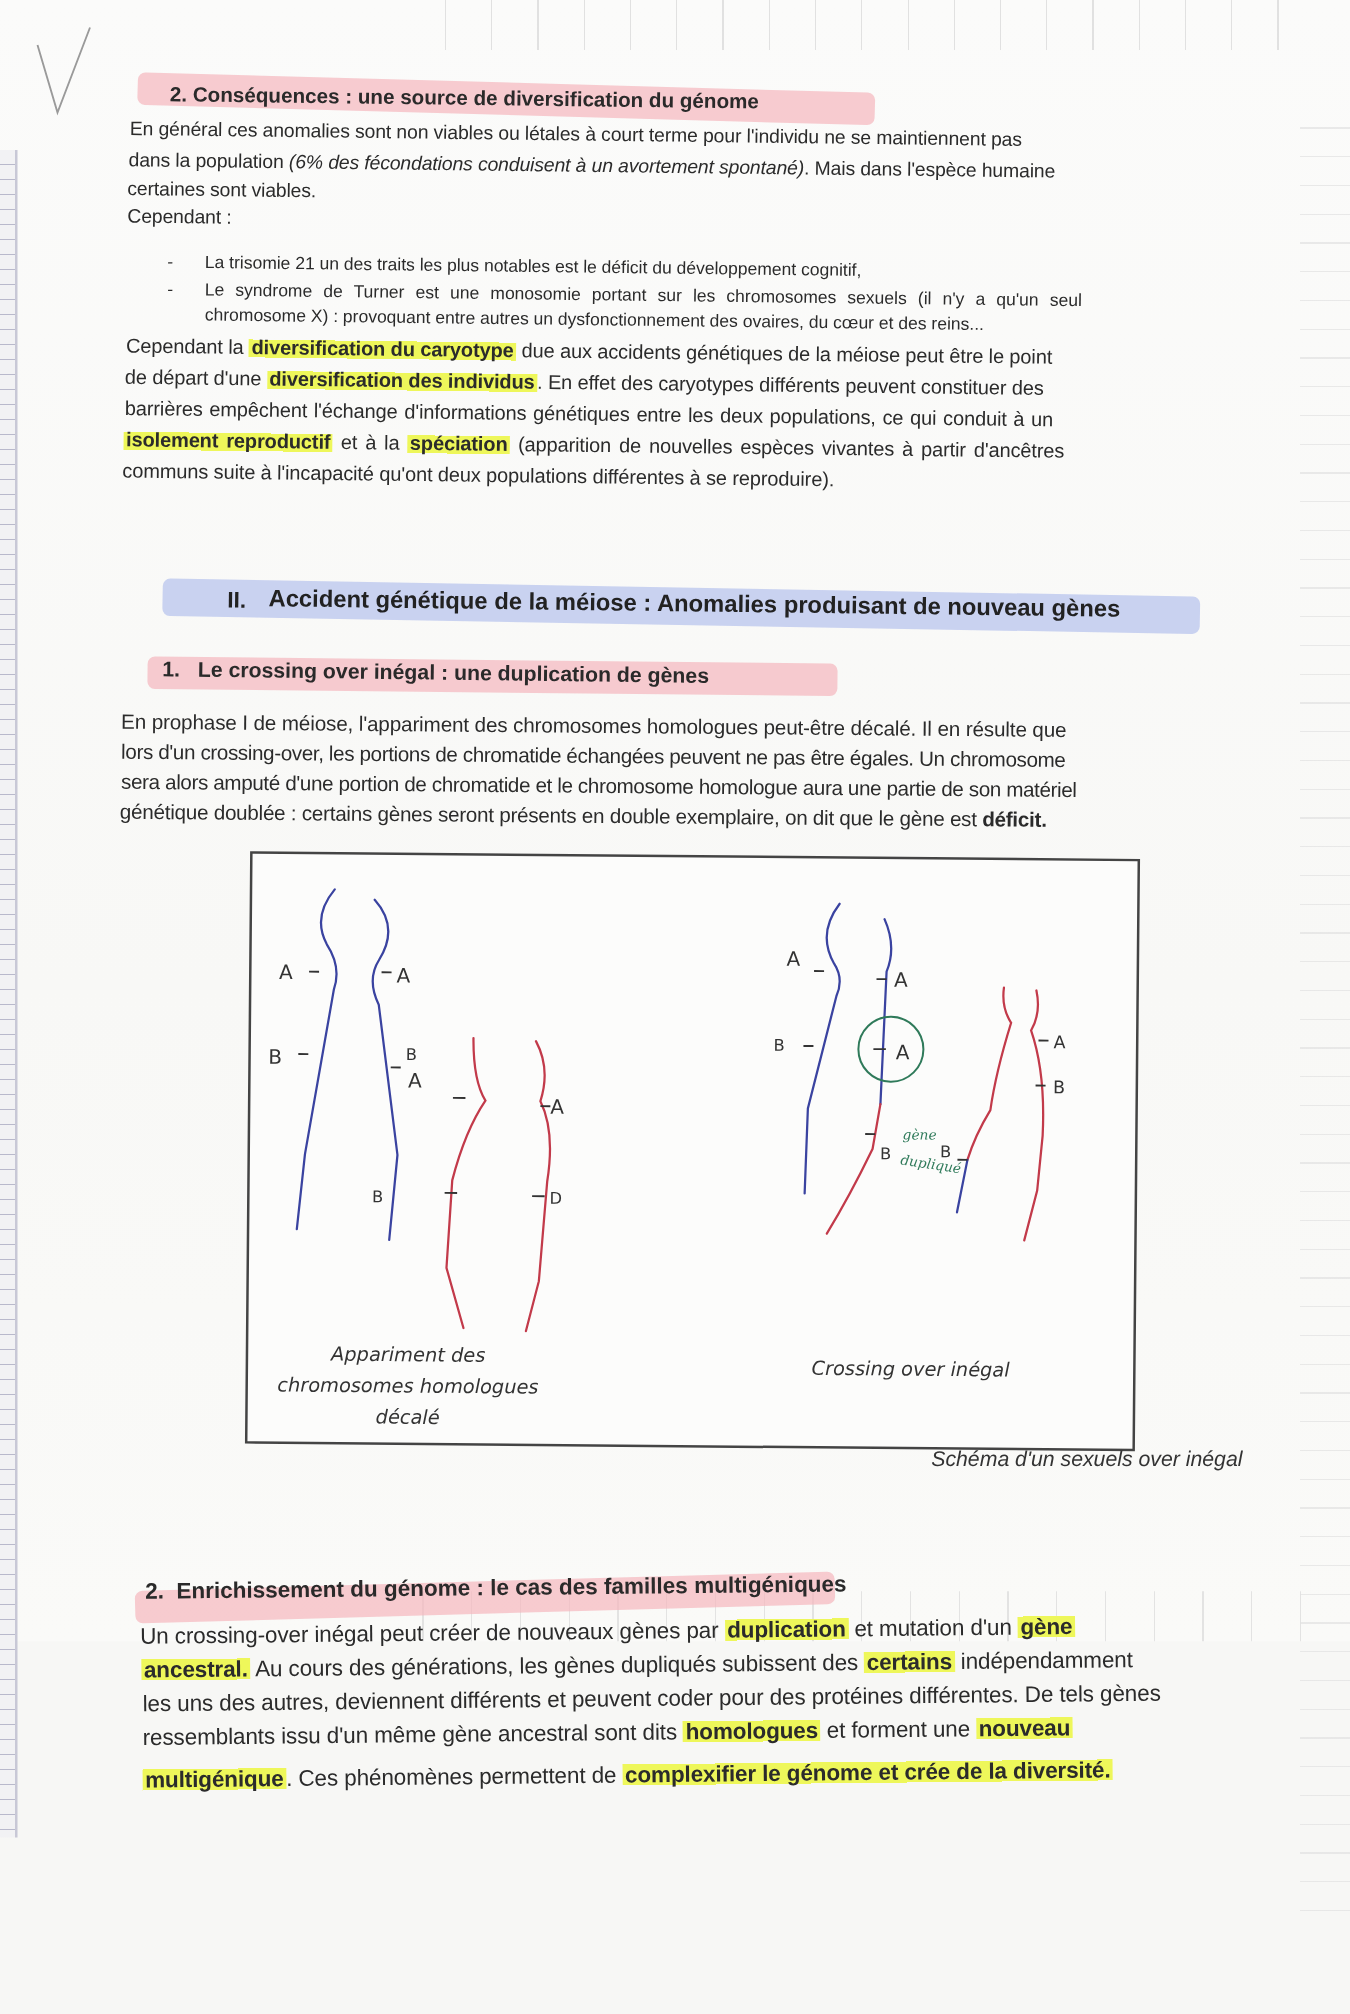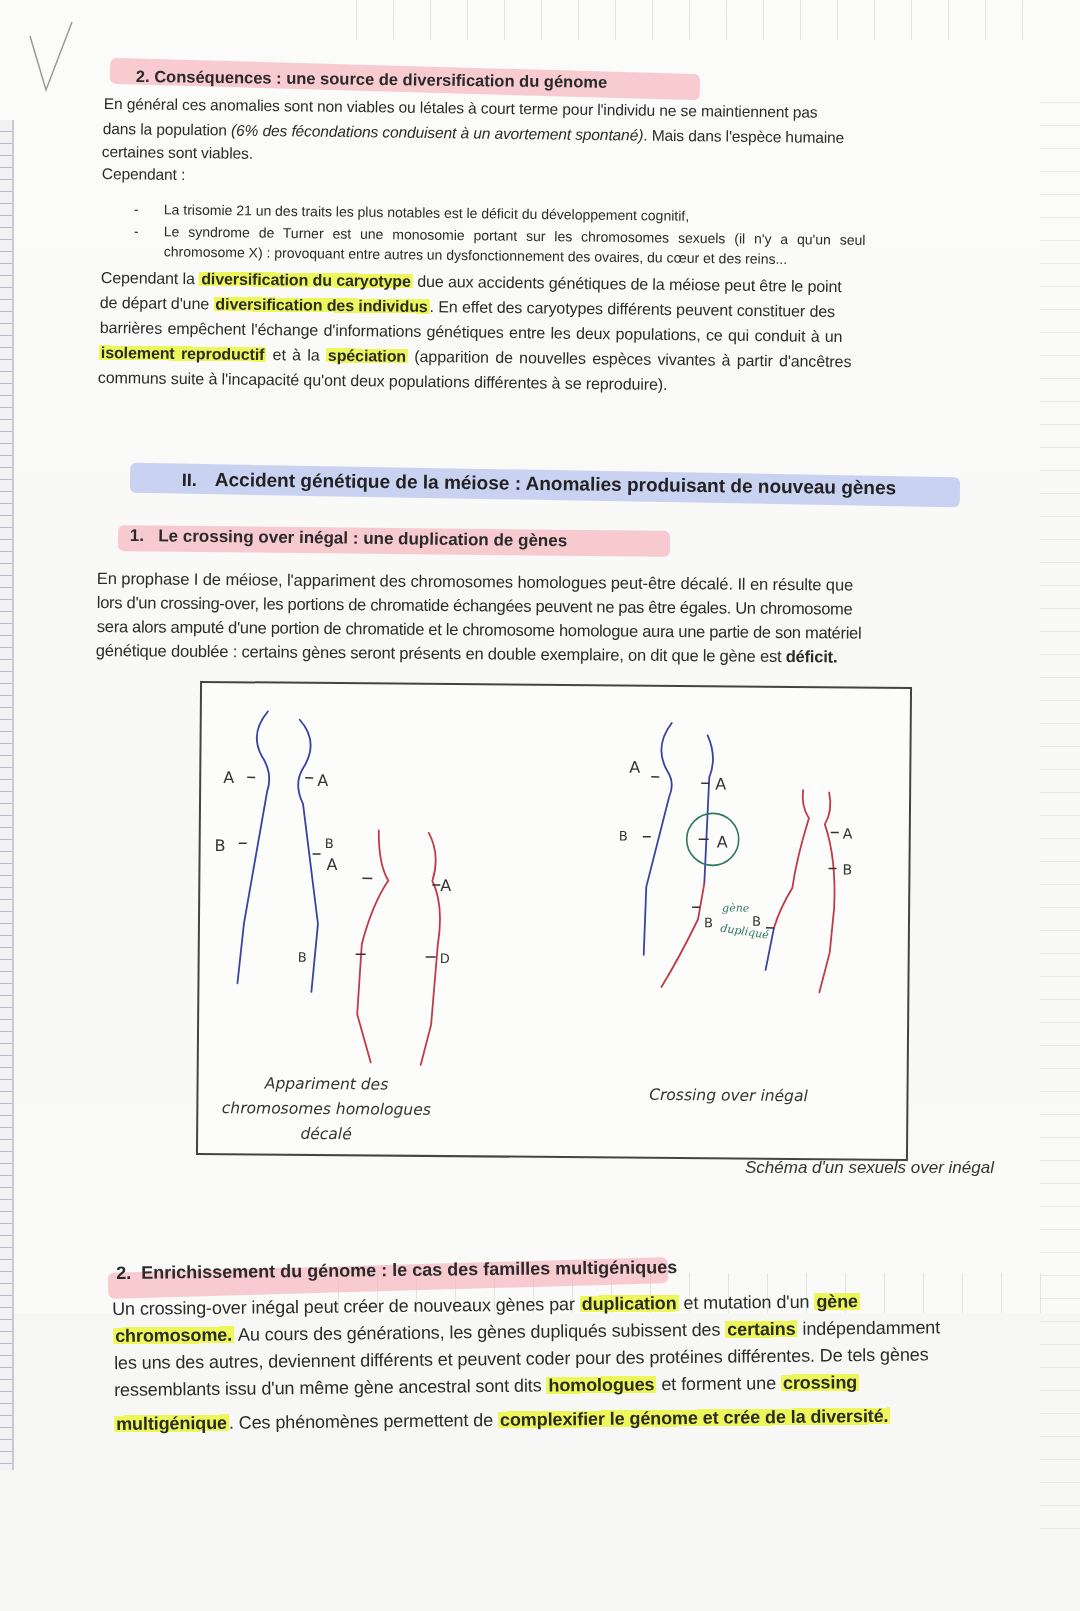--- a/index.html
+++ b/index.html
@@ -194,24 +194,24 @@
   </div>
   <div class="fig-caption">Schéma d'un sexuels over inégal</div>
 
   <div class="hl-pink" style="left:108px; top:1265px; width:560px; height:26px; transform:rotate(-1.6deg);"></div>
   <div class="h-sub rot3" style="left:116px; top:1263px; font-size:18px; white-space:pre;">2.  Enrichissement du génome : le cas des familles multigéniques</div>
 
   <div class="line rot3" style="position:absolute; left:112px; top:1297px; font-size:18px; line-height:24px;">
     <span>Un crossing-over inégal peut créer de nouveaux gènes par </span><span class="hl">duplication</span><span> et mutation d'un </span><span class="hl">gène</span>
   </div>
   <div class="line rot3" style="position:absolute; left:113px; top:1324px; font-size:18px; line-height:24px;">
-    <span class="hl">chromosome.</span><span> </span><span>Au cours des générations, les gènes dupliqués subissent des </span><span class="hl">certains</span><span> indépendamment</span>
+    <span class="hl">ancestral.</span><span> </span><span>Au cours des générations, les gènes dupliqués subissent des </span><span class="hl">certains</span><span> indépendamment</span>
   </div>
   <div class="line rot3" style="position:absolute; left:114px; top:1351px; font-size:18px; line-height:24px;">
     <span>les uns des autres, deviennent différents et peuvent coder pour des protéines différentes. De tels gènes</span>
   </div>
   <div class="line rot3" style="position:absolute; left:114px; top:1378px; font-size:18px; line-height:24px;">
-    <span>ressemblants issu d'un même gène ancestral sont dits </span><span class="hl">homologues</span><span> et forment une </span><span class="hl">crossing</span>
+    <span>ressemblants issu d'un même gène ancestral sont dits </span><span class="hl">homologues</span><span> et forment une </span><span class="hl">nouveau</span>
   </div>
   <div class="line rot3" style="position:absolute; left:114px; top:1412px; font-size:18px; line-height:24px;">
     <span class="hl">multigénique</span><span>. Ces phénomènes permettent de </span><span class="hl">complexifier le génome et crée de la diversité.</span>
   </div>
 </div>
 
 </body></html>

